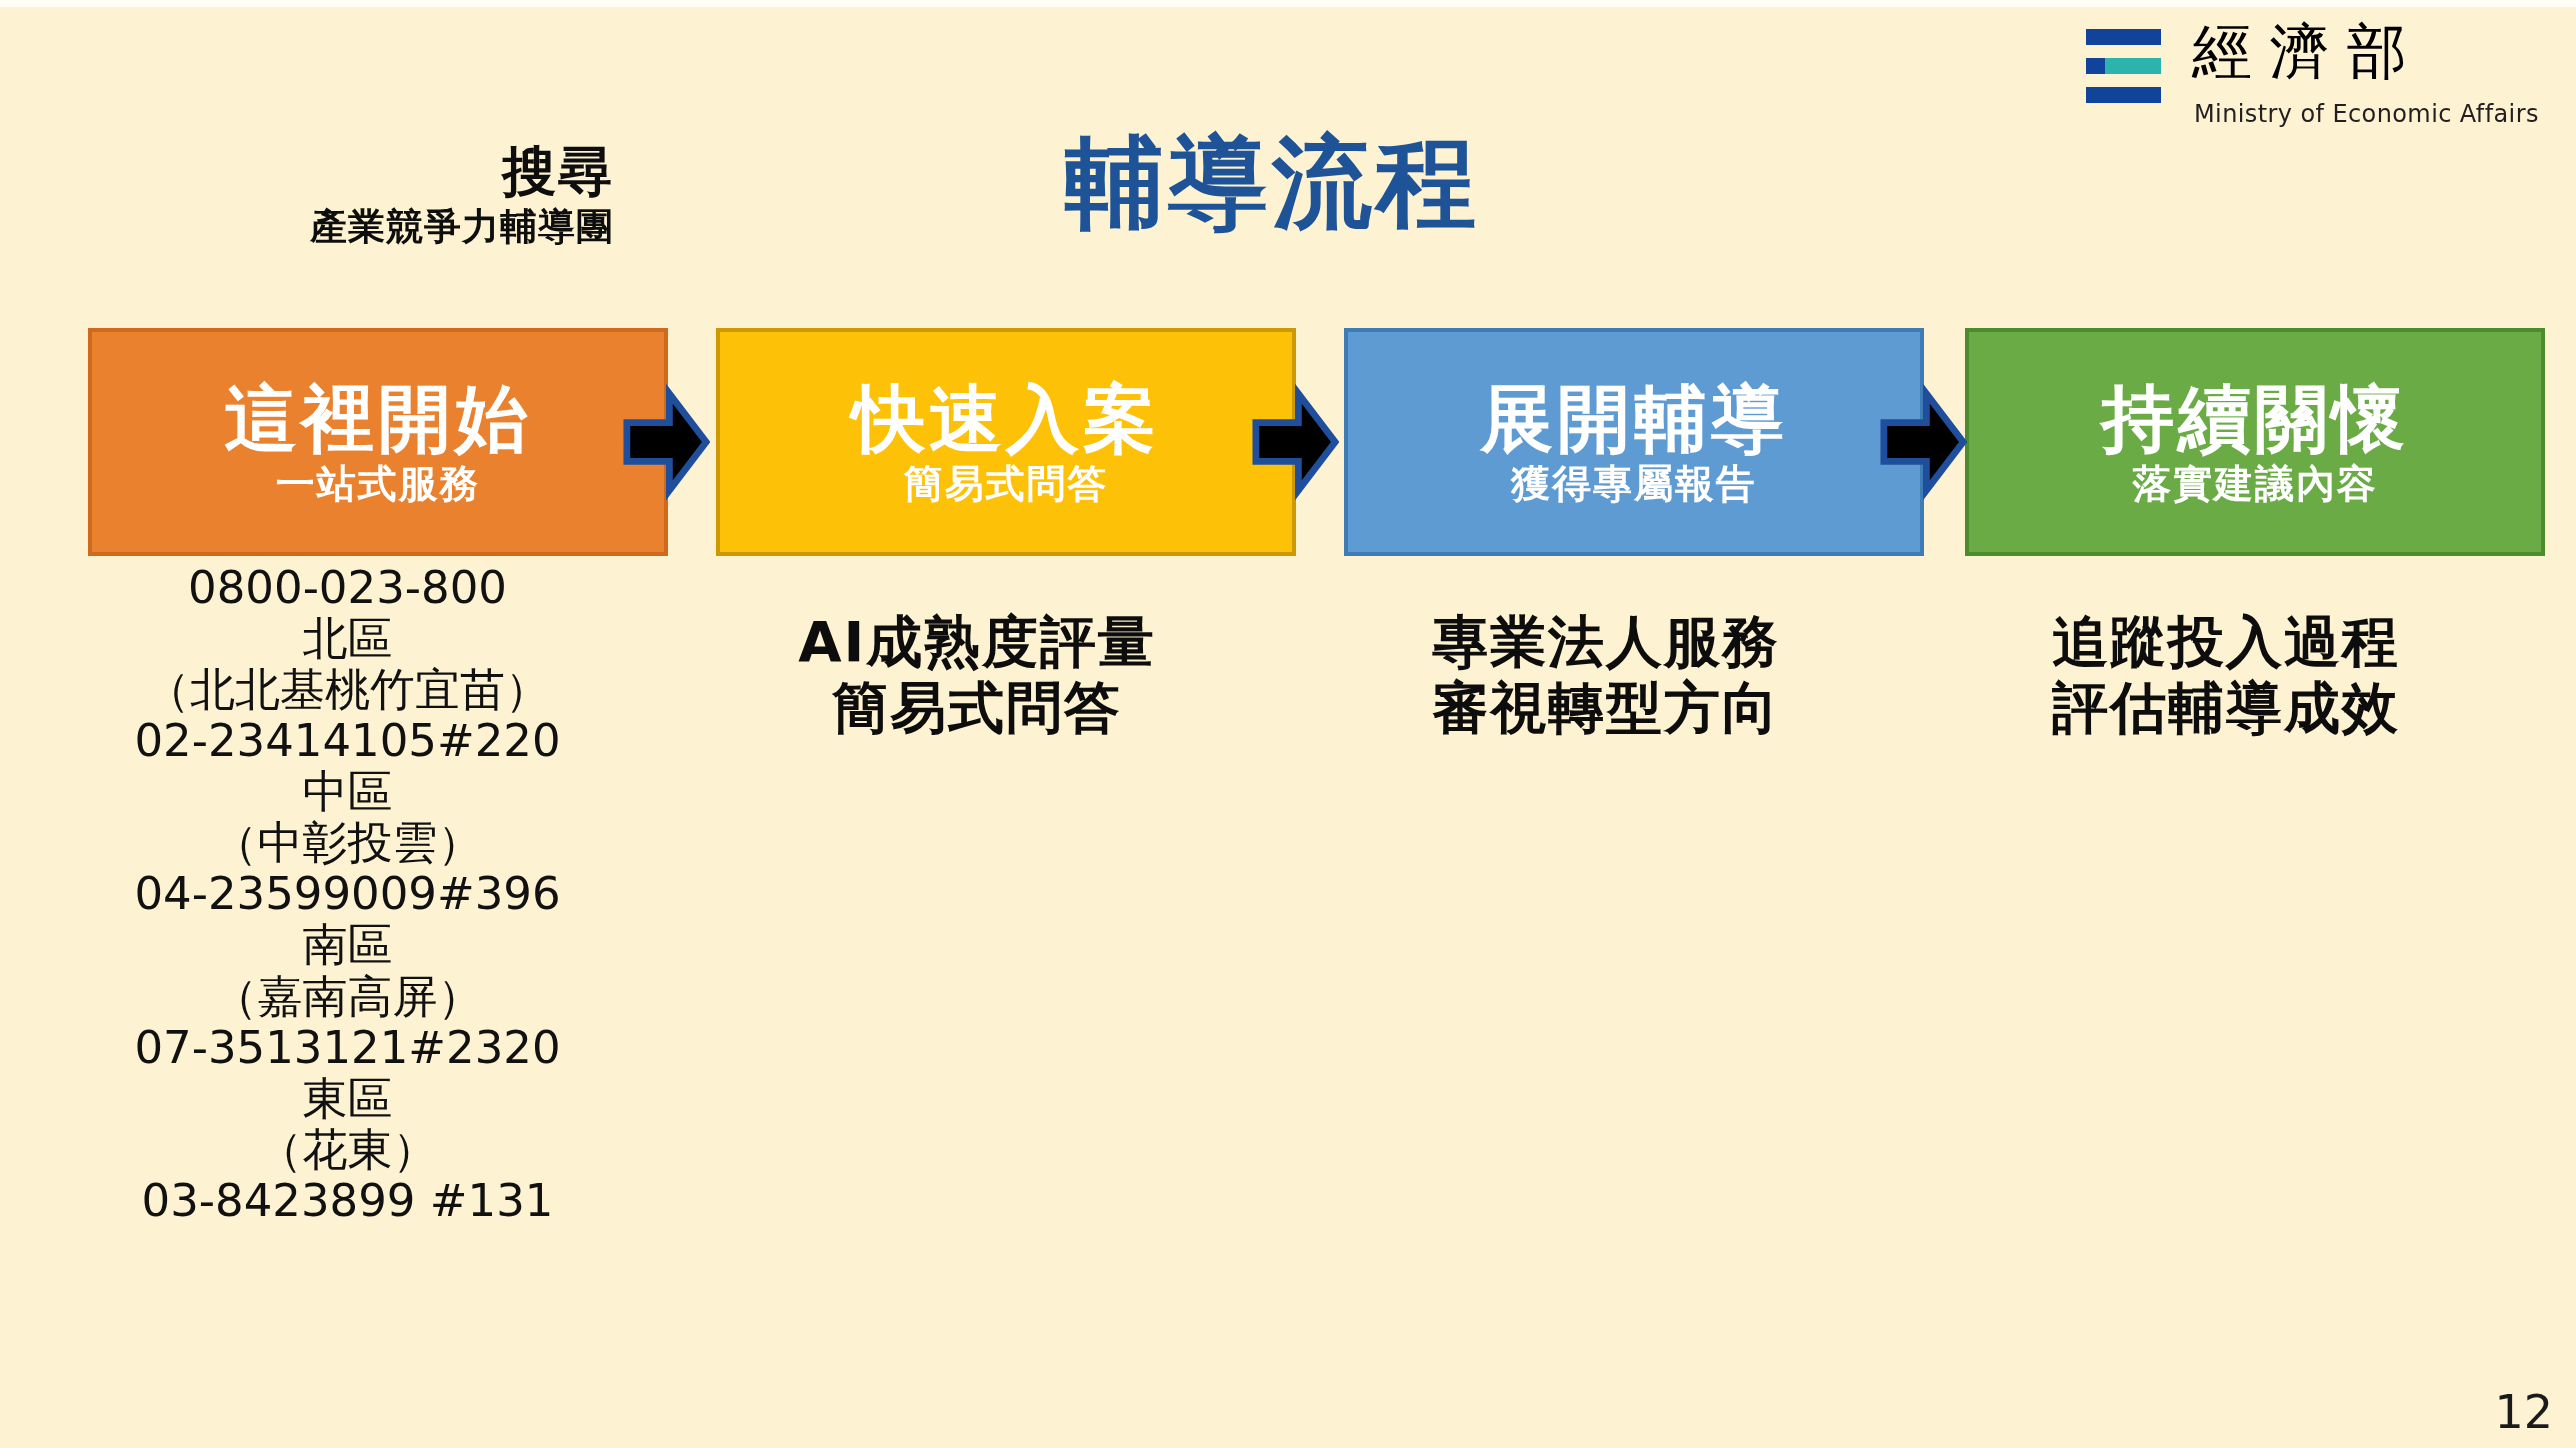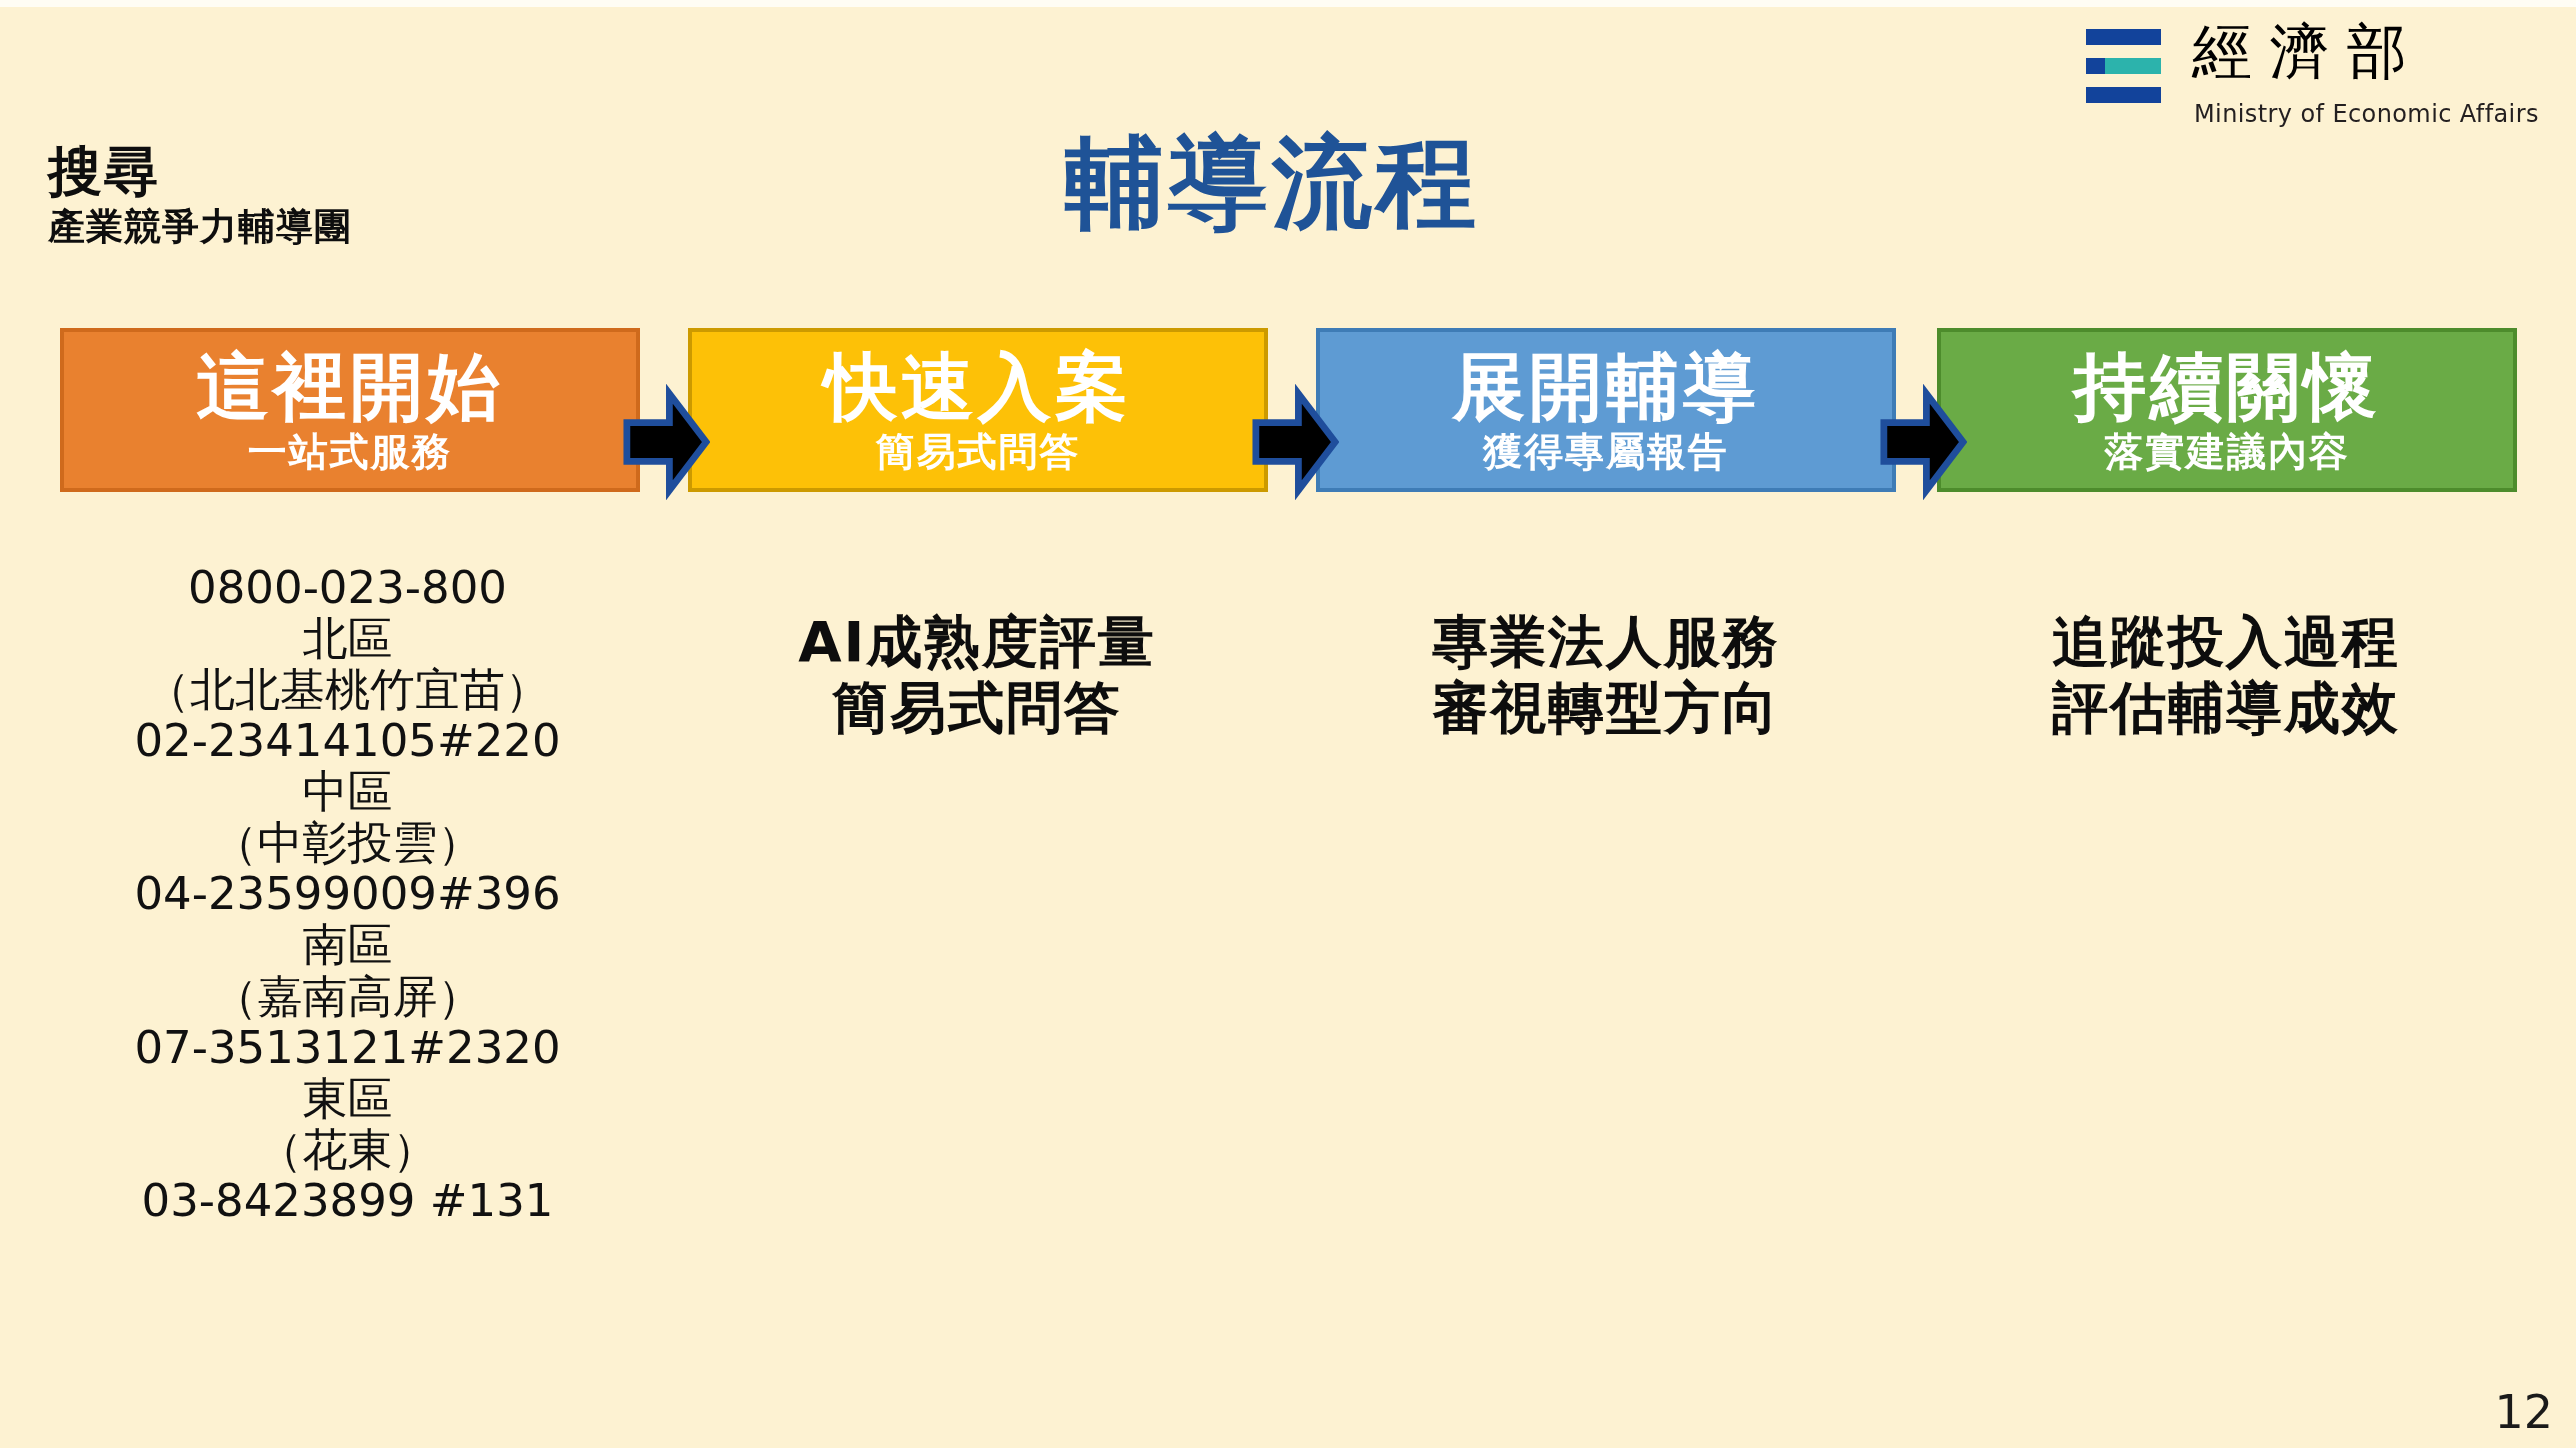--- a/index.html
+++ b/index.html
@@ -68,23 +68,23 @@
     font-family: "DejaVu Sans", "Liberation Sans", sans-serif;
     font-size: 24px;
     letter-spacing: 0.4px;
     color: #231f20;
     white-space: nowrap;
   }
 
   
   #search-block {
     position: absolute;
-    left: 48px; top: 143px;
+    left: 54px; top: 143px;
     width: 560px;
-    text-align: left;
+    text-align: right;
   }
   #search-title {
     font-size: 54px;
     font-weight: bold;
     color: #0e0e0e;
     letter-spacing: 1.9px;
     line-height: 1.08;
   }
   #search-sub {
     margin-top: 5.8px;
@@ -105,26 +105,27 @@
     font-weight: bold;
     color: #1f5397;
     letter-spacing: 3.9px;
     line-height: 1.12;
   }
 
   
   .flow-box {
     position: absolute;
     top: 328px;
-    height: 164px;
+    height: 228px;
     box-sizing: border-box;
     display: flex;
     flex-direction: column;
     align-items: center;
     justify-content: center;
+    margin-left: 28px;
   }
   .flow-title {
     font-size: 73px;
     font-weight: bold;
     color: #ffffff;
     letter-spacing: 3.9px;
     line-height: 1.12;
     white-space: nowrap;
   }
   .flow-sub {

